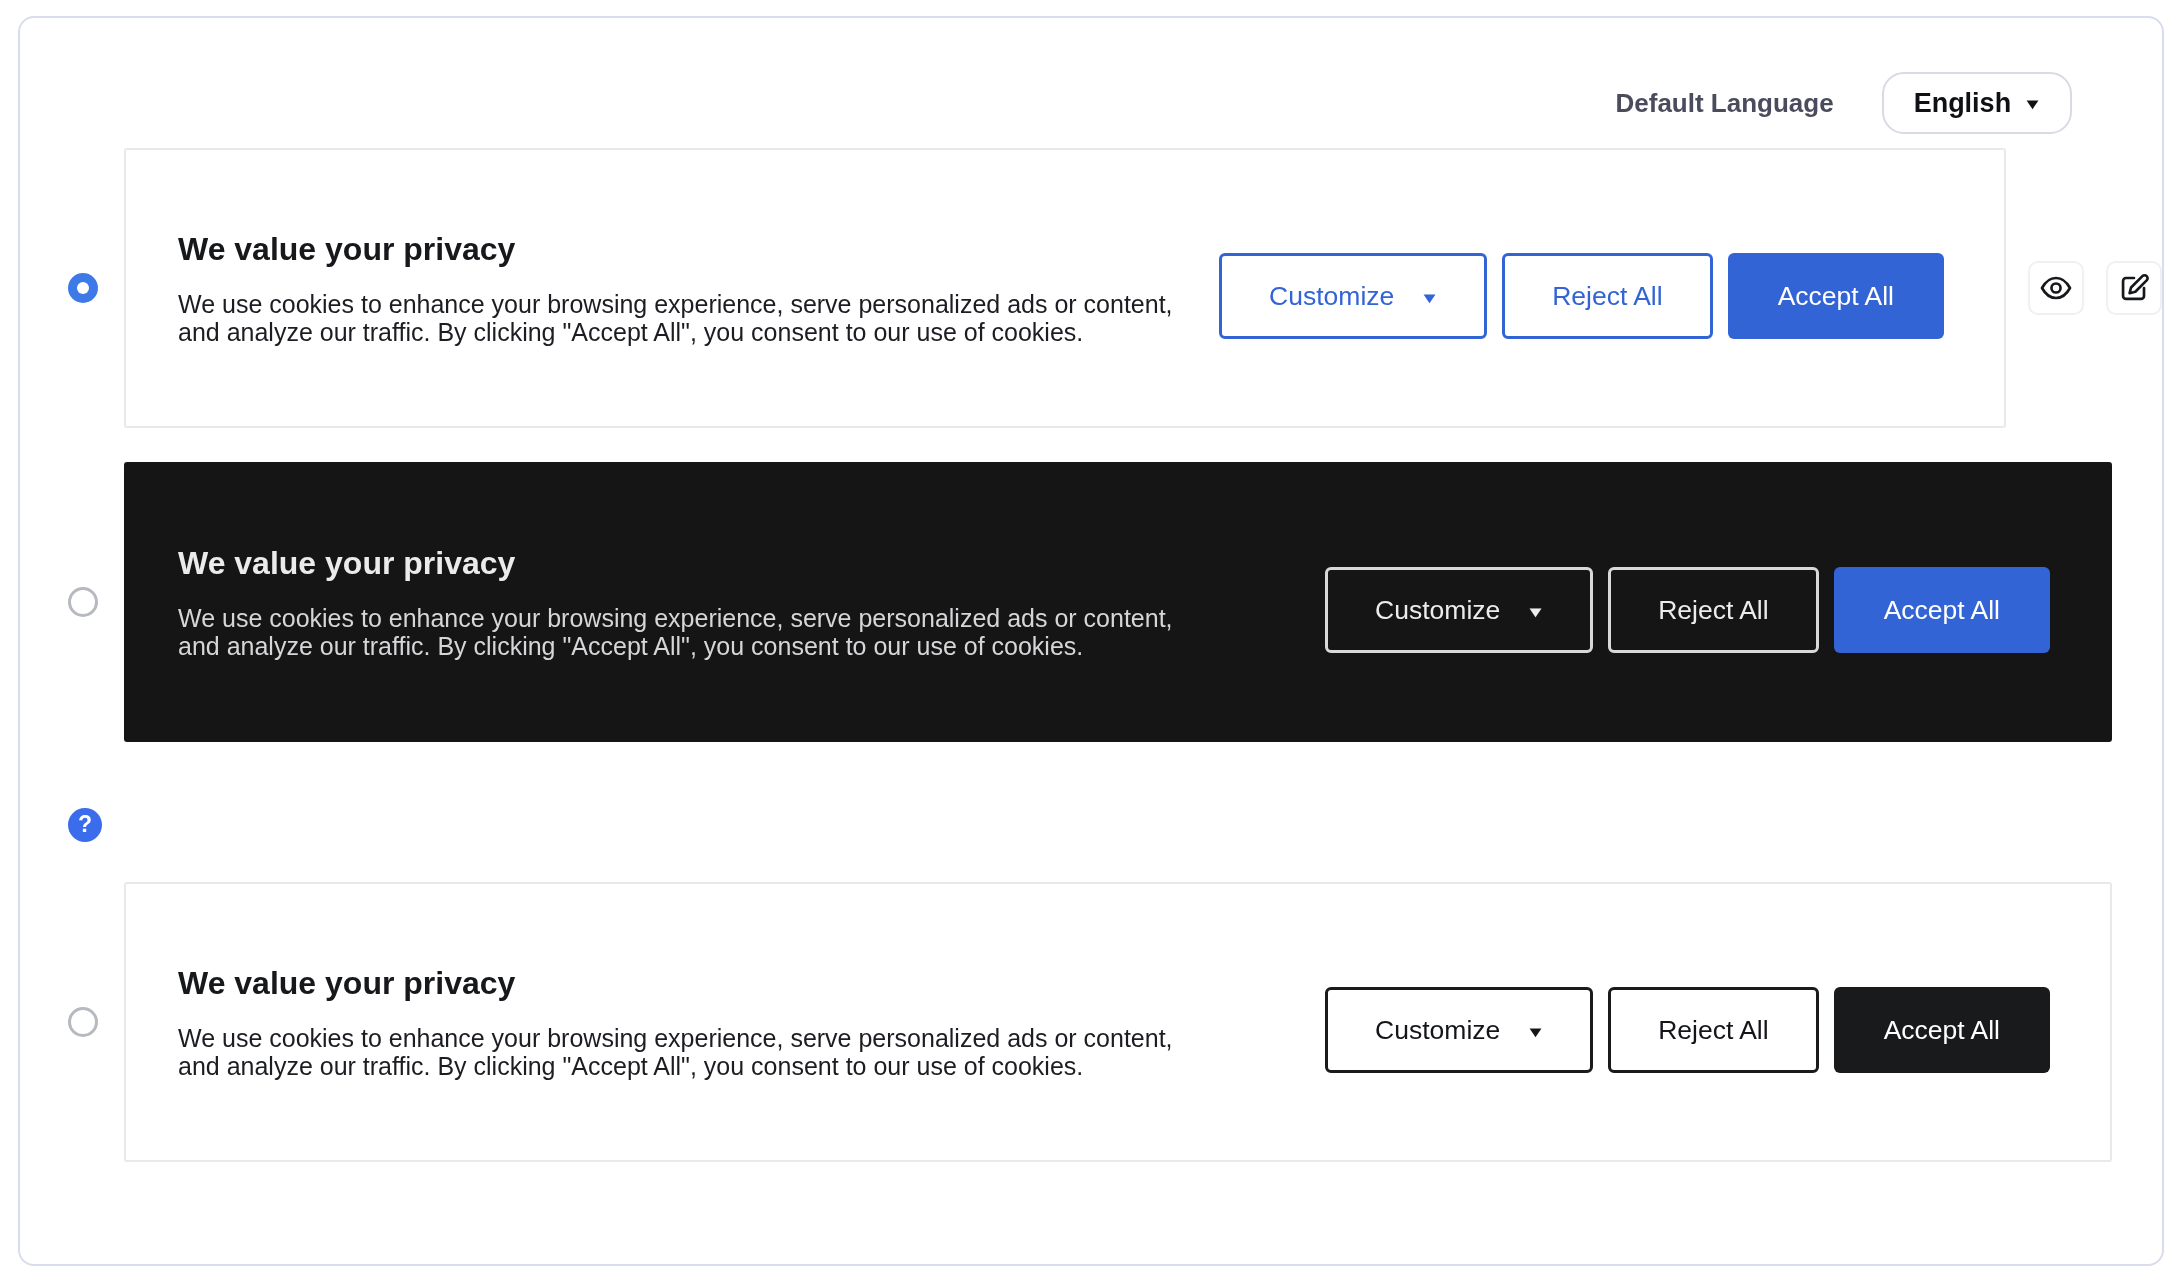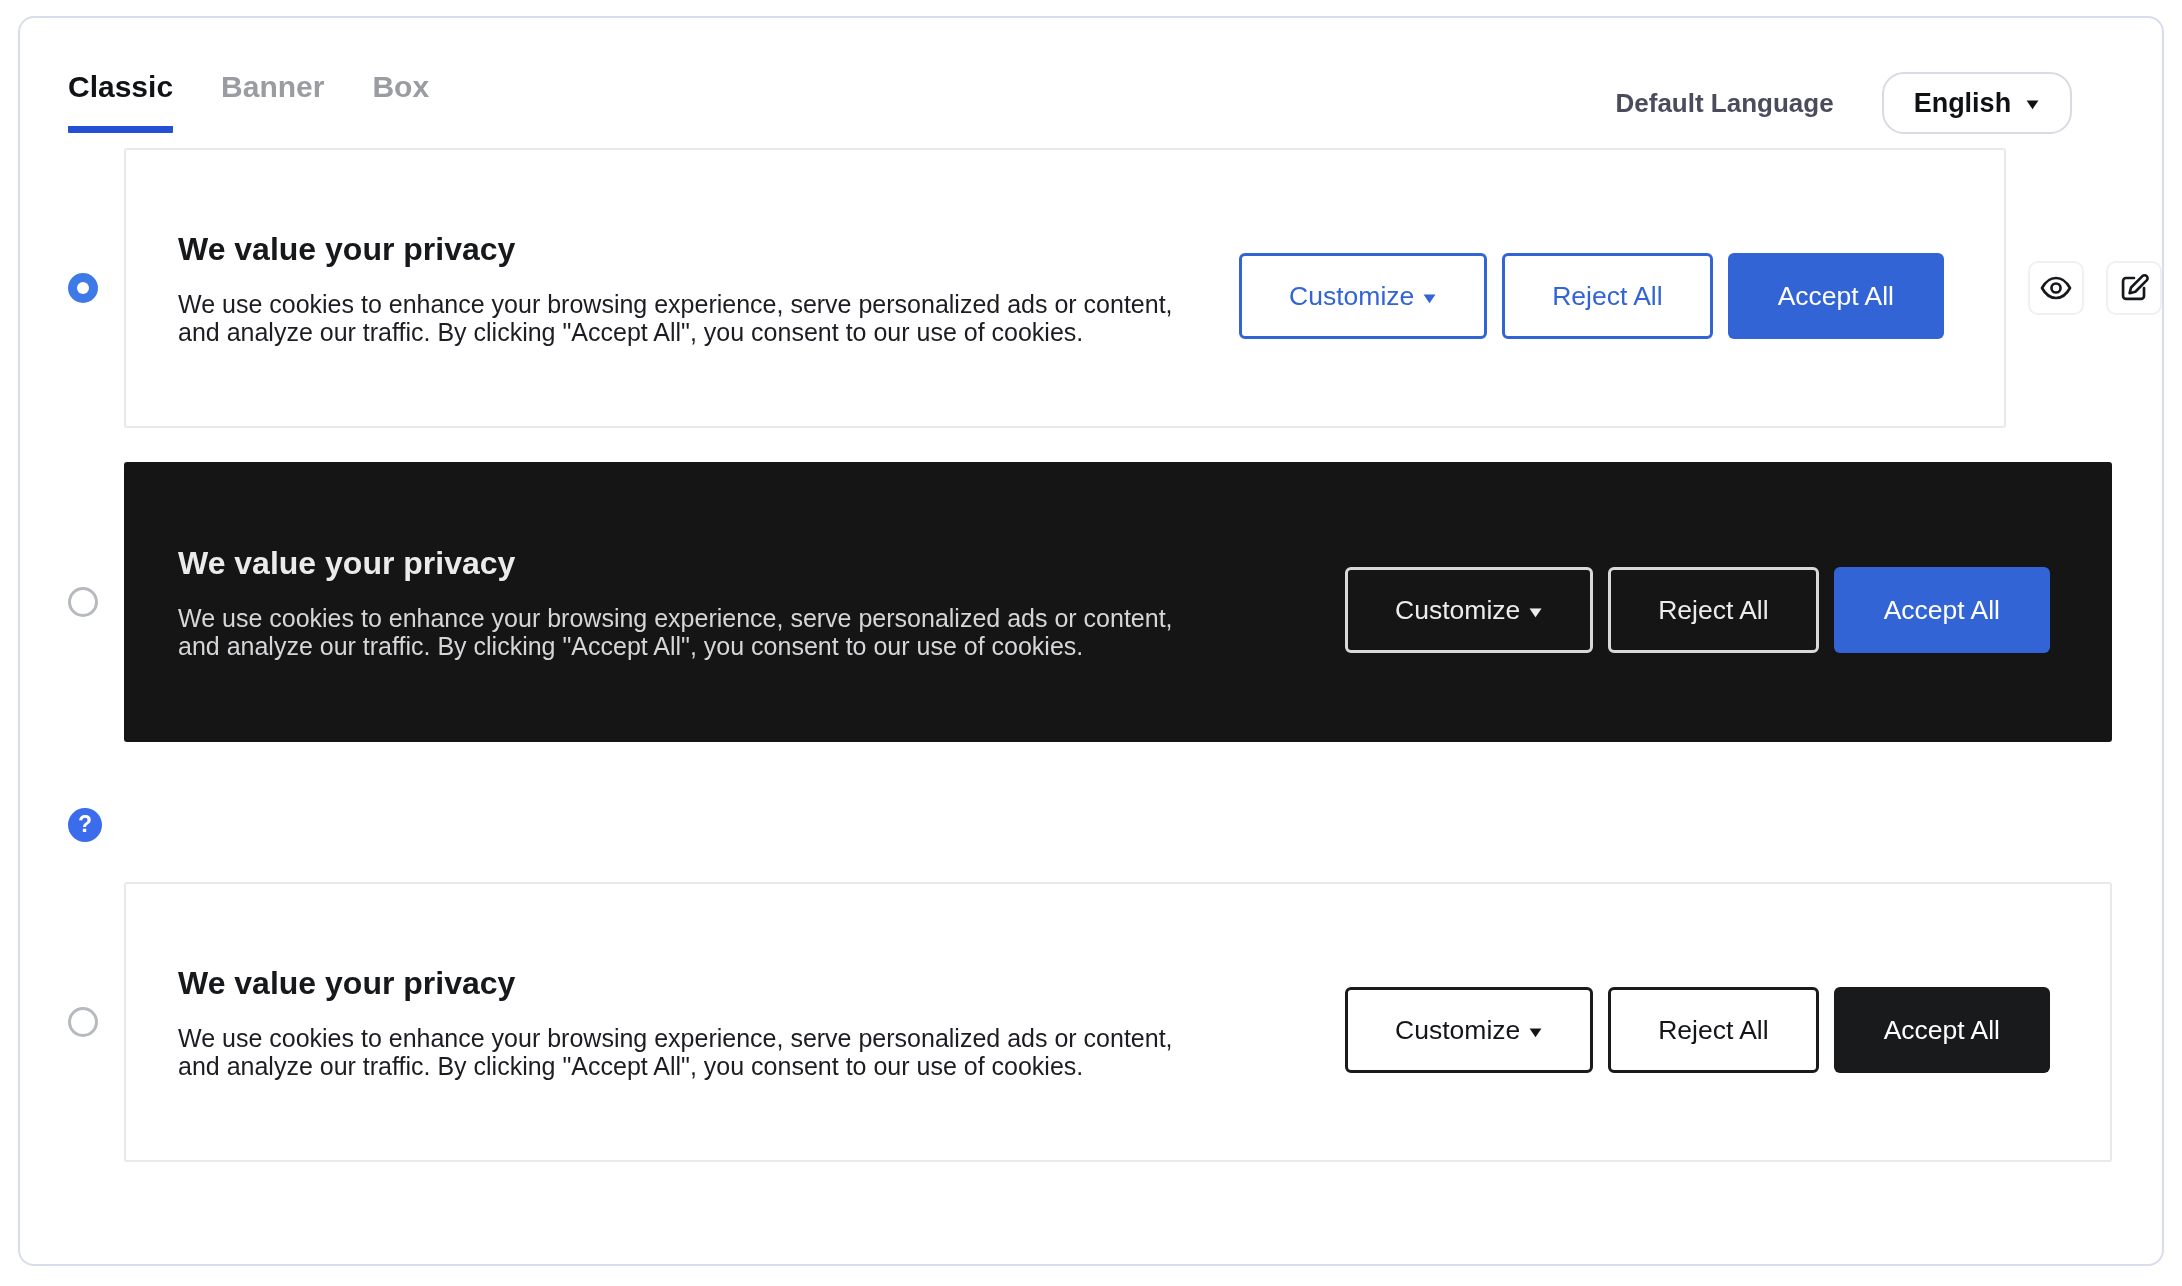--- a/index.html
+++ b/index.html
@@ -37,21 +37,21 @@
   .card.dark { background: var(--dark-bg); border-color: var(--dark-bg); }
 
   .card-text { width: 1000px; }
   .card-title { font-size: 32px; font-weight: bold; color: #17181c; margin-bottom: 22px; }
   .card-desc { font-size: 25px; line-height: 28px; color: #1c1d22; }
   .card.dark .card-title { color: #ebebec; }
   .card.dark .card-desc { color: #d6d6d9; }
 
   .card-actions { margin-left: auto; display: flex; gap: 15px; margin-top: 16px; }
   .btn { height: 86px; padding: 0 47px; font-size: 26.5px; border-radius: 6px; cursor: pointer;
-    display: flex; align-items: center; justify-content: center; gap: 8px; white-space: nowrap;
+    display: flex; align-items: center; justify-content: center; gap: 28px; white-space: nowrap;
     background: transparent; border: 3px solid transparent;
     font-family: "Liberation Sans", sans-serif; }
   .btn .caret { margin-top: 3px; }
   
   .theme-light .btn-outline { border-color: var(--accent-blue); color: var(--accent-blue); background: #fff; }
   .theme-light .btn-solid   { background: var(--accent-blue); color: #fff; }
   
   .theme-dark .btn-outline { border-color: #d9d9d9; color: #ececec; background: transparent; }
   .theme-dark .btn-solid   { background: var(--accent-blue); color: #fff; }
   
@@ -70,25 +70,20 @@
   .help-badge { width: 34px; height: 34px; border-radius: 50%; background: var(--link-blue);
     color: #fff; font-size: 23px; font-weight: bold; display: flex; align-items: center;
     justify-content: center; cursor: pointer; padding-bottom: 2px; }
 </style>
 </head>
 <body>
 
 <div class="container">
 
   <div class="header">
-    <div class="tabs">
-      <div class="tab active">Classic</div>
-      <div class="tab">Banner</div>
-      <div class="tab">Box</div>
-    </div>
     <div class="header-right">
       <span class="lang-label">Default Language</span>
       <button class="lang-btn">
         <span>English</span>
         <span class="caret">▼</span>
       </button>
     </div>
   </div>
 
   <div class="rows">

